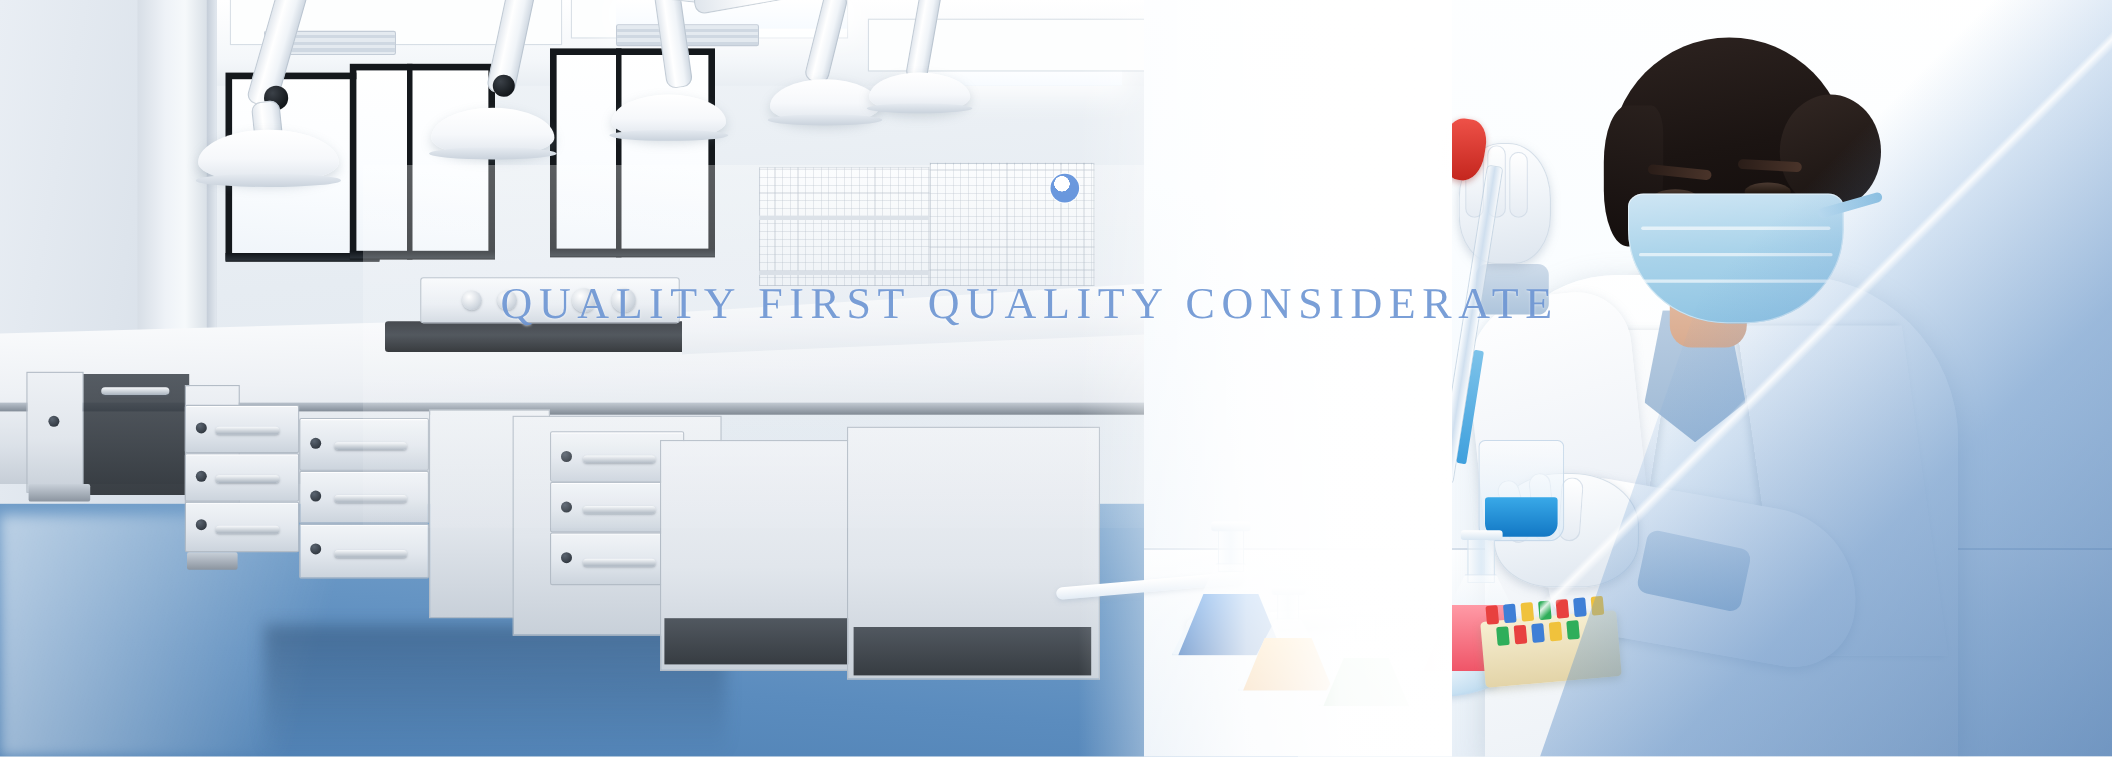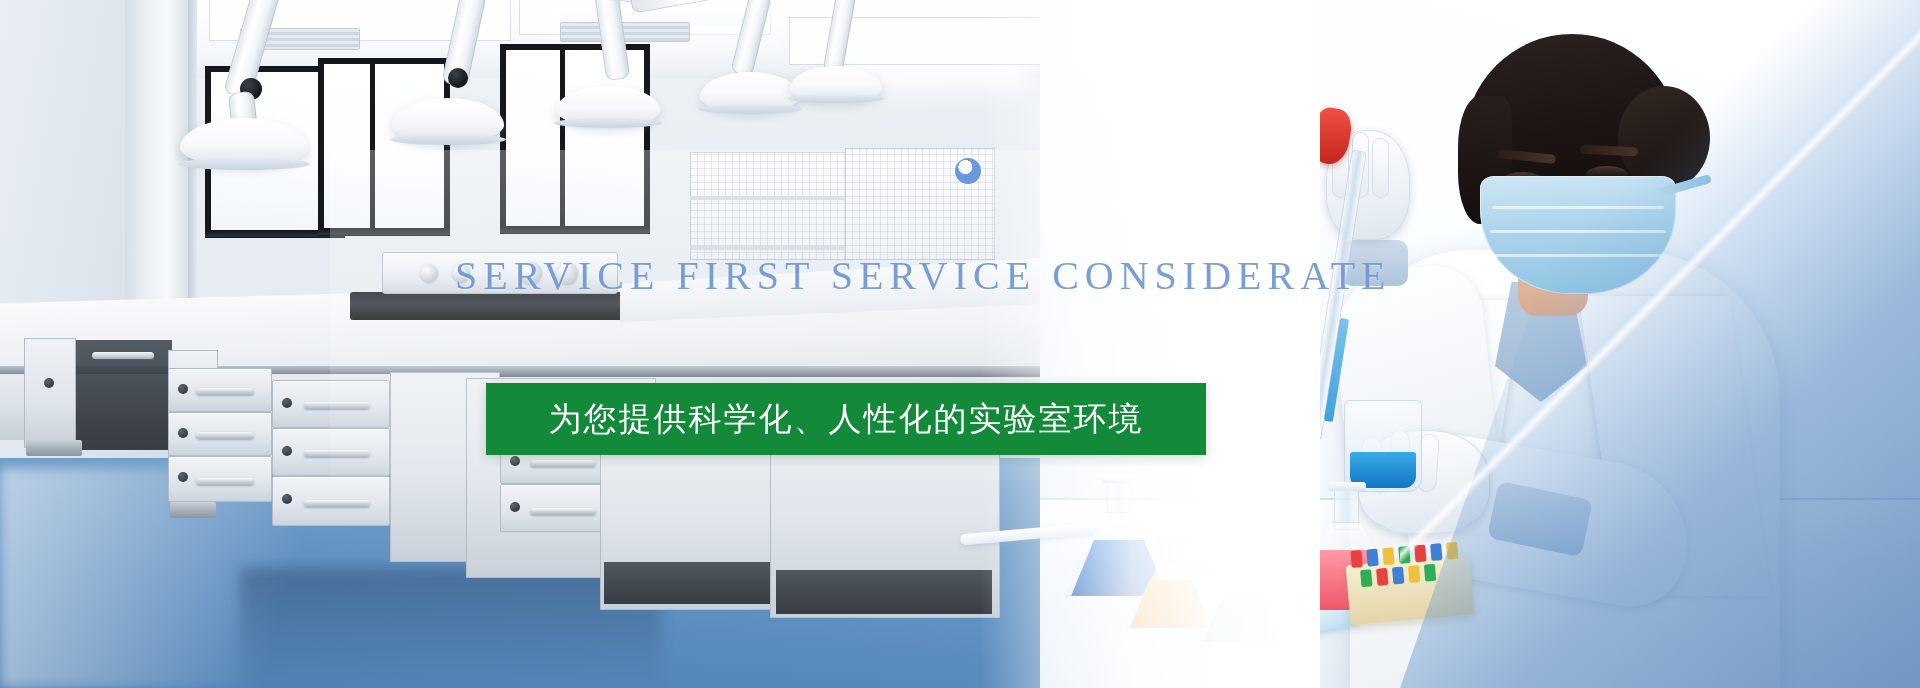--- a/index.html
+++ b/index.html
@@ -679,21 +679,18 @@
     <div class="tip" style="left:78px;top:6px;background:#2fae5a;"></div>
   </div>
 
   <div class="wedge"></div>
   <div class="wedge-line"></div>
 
   <div class="seam"></div>
 
   <div class="copy">
 
-    <div class="eng">SERVICE FIRST SERVICE CONSIDERATE</div>
-
-
-    <div class="greenbar">
-      <span class="sub">为您提供科学化、人性化的实验室环境</span>
-    </div>
+    <div class="eng">QUALITY FIRST QUALITY CONSIDERATE</div>
+
+
 
   </div>
 </div>
 
 </body></html>

